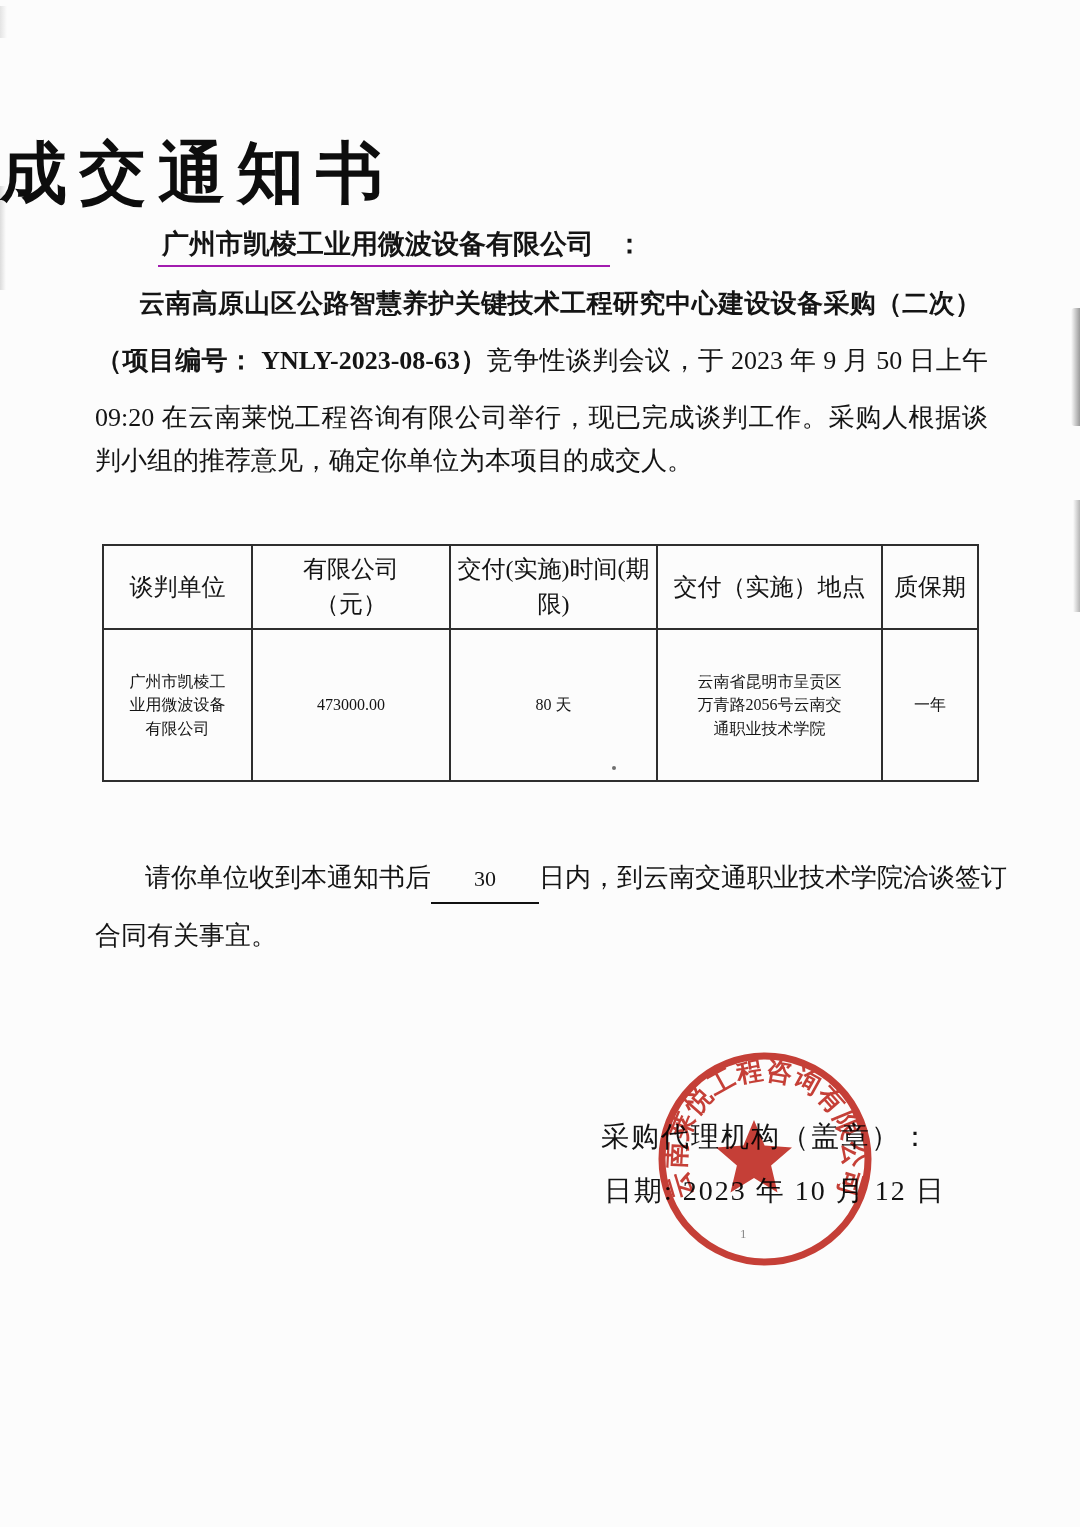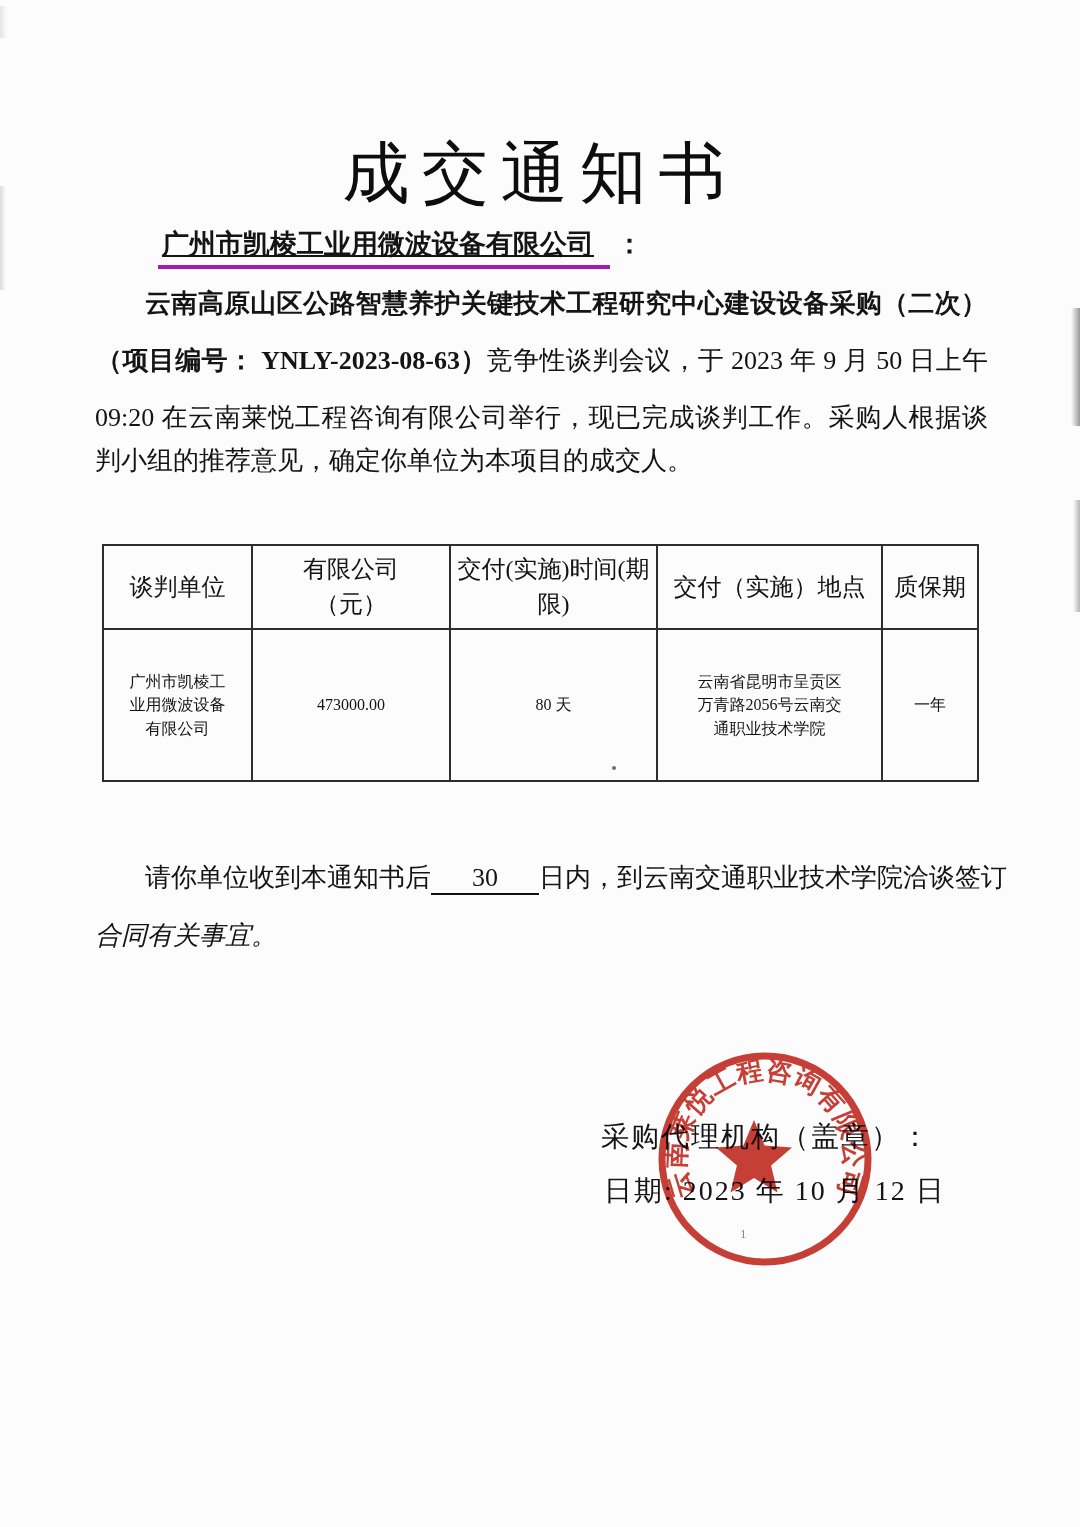--- a/index.html
+++ b/index.html
@@ -4,31 +4,30 @@
 <style>
   html,body { margin:0; padding:0; background:#e8e8e8; }
   .page {
     position:relative; width:1080px; height:1527px; margin:0 auto;
     background:#fcfcfc; overflow:hidden;
     font-family:"Liberation Serif","DejaVu Serif",serif;
     color:#141414;
   }
   .abs { position:absolute; }
   .doc-title {
-    left:0; top:128px; width:1080px; text-align:center;
-    font-size:67px; font-weight:normal; letter-spacing:12px;
+    left:0; top:128px; width:1080px; text-align:left;
+    font-size:67px; font-weight:bold; letter-spacing:12px;
     color:#0d0d0d; white-space:nowrap;
   }
   .addressee {
     left:158px; top:226px; font-size:27px; font-weight:bold; white-space:nowrap;
   }
   .addressee .uline {
-    display:inline-block; border-bottom:4px solid #a21caf;
+    display:inline-block; border-bottom:2px solid #a21caf;
     padding:0 16px 3px 4px;
-    text-decoration:underline;
   }
   .addressee .colon { margin-left:6px; }
   .bodyline {
     font-size:26px; line-height:34px; white-space:nowrap;
   }
   .just {
     white-space:normal; text-align:justify; text-align-last:justify;
   }
   .b { font-weight:bold; }
   .award-table {
@@ -37,22 +36,22 @@
   }
   .award-table td {
     border:2px solid #2e2e2e; text-align:center; vertical-align:middle;
     white-space:pre-line; padding:2px 4px; line-height:1.45;
   }
   .award-table .hdr td { font-size:24px; height:78px; }
   .award-table .dat td { font-size:16px; height:146px; }
   .notice-line { font-size:26px; }
   .blank30 {
     display:inline-block; width:108px; text-align:center;
-    border-bottom:2px solid #111; line-height:26px; padding-bottom:2px;
-    font-size:26px;
+    border-bottom:2px solid #111; line-height:26px; padding-bottom:10px;
+    font-size:22px;
   }
   .footer-line { font-size:28px; letter-spacing:2px; white-space:nowrap; }
   .seal {
     position:absolute; left:646px; top:1042px; width:238px; height:238px;
     mix-blend-mode:multiply; opacity:0.93;
   }
   .seal-serial {
     position:absolute; left:740px; top:1226px; font-size:13px; color:#8a8a8a;
   }
   .dot-artifact {
@@ -78,21 +77,21 @@
   <div class="smudge smudge-l1"></div>
   <div class="smudge smudge-r1"></div>
   <div class="smudge smudge-r2"></div>
 
   <div class="abs doc-title">成交通知书</div>
 
   <div class="abs addressee">
     <span class="uline">广州市凯棱工业用微波设备有限公司</span><span class="colon">：</span>
   </div>
 
-  <div class="abs bodyline just b" style="left:145px; top:287px; width:842px;">云南高原山区公路智慧养护关键技术工程研究中心建设设备采购（二次）</div>
+  <div class="abs bodyline just b" style="left:139px; top:287px; width:842px;">云南高原山区公路智慧养护关键技术工程研究中心建设设备采购（二次）</div>
 
   <div class="abs bodyline just" style="left:96px; top:344px; width:892px;">
     <span class="b">（项目编号： YNLY-2023-08-63）</span><span>竞争性谈判会议，于 2023 年 9 月 50 日上午</span>
   </div>
 
   <div class="abs bodyline just" style="left:95px; top:401px; width:893px;">09:20 在云南莱悦工程咨询有限公司举行，现已完成谈判工作。采购人根据谈</div>
 
   <div class="abs bodyline" style="left:95px; top:444px;">判小组的推荐意见，确定你单位为本项目的成交人。</div>
 
   <table class="award-table">
@@ -125,21 +124,21 @@
       <td>一年</td>
     </tr>
   </tbody>
     </table>
 
   <div class="dot-artifact"></div>
 
   <div class="abs notice-line" style="left:145px; top:860px;">
     <span>请你单位收到本通知书后</span><span class="blank30">30</span><span>日内，到云南交通职业技术学院洽谈签订</span>
   </div>
-  <div class="abs notice-line" style="left:95px; top:918px;font-style:italic;">合同有关事宜。</div>
+  <div class="abs notice-line" style="left:95px; top:918px;">合同有关事宜。</div>
 
   <div class="abs footer-line" style="left:601px; top:1118px;">采购代理机构（盖章）：</div>
   <div class="abs footer-line" style="left:604px; top:1172px;">日期: 2023 年 10 月 12 日</div>
 
   <svg class="seal" viewBox="0 0 238 238">
     <circle cx="119" cy="117" r="103" fill="none" stroke="#c43127" stroke-width="7"></circle>
     <path id="sealArc" d="M 43.8 144.4 A 80 80 0 1 1 194.2 144.4" fill="none"></path>
     <text font-size="26" font-weight="bold" fill="#c43127" letter-spacing="1" style="font-family:'Liberation Serif',serif;">
       <textPath href="#sealArc" startOffset="50%" text-anchor="middle">云南莱悦工程咨询有限公司</textPath>
     </text>

